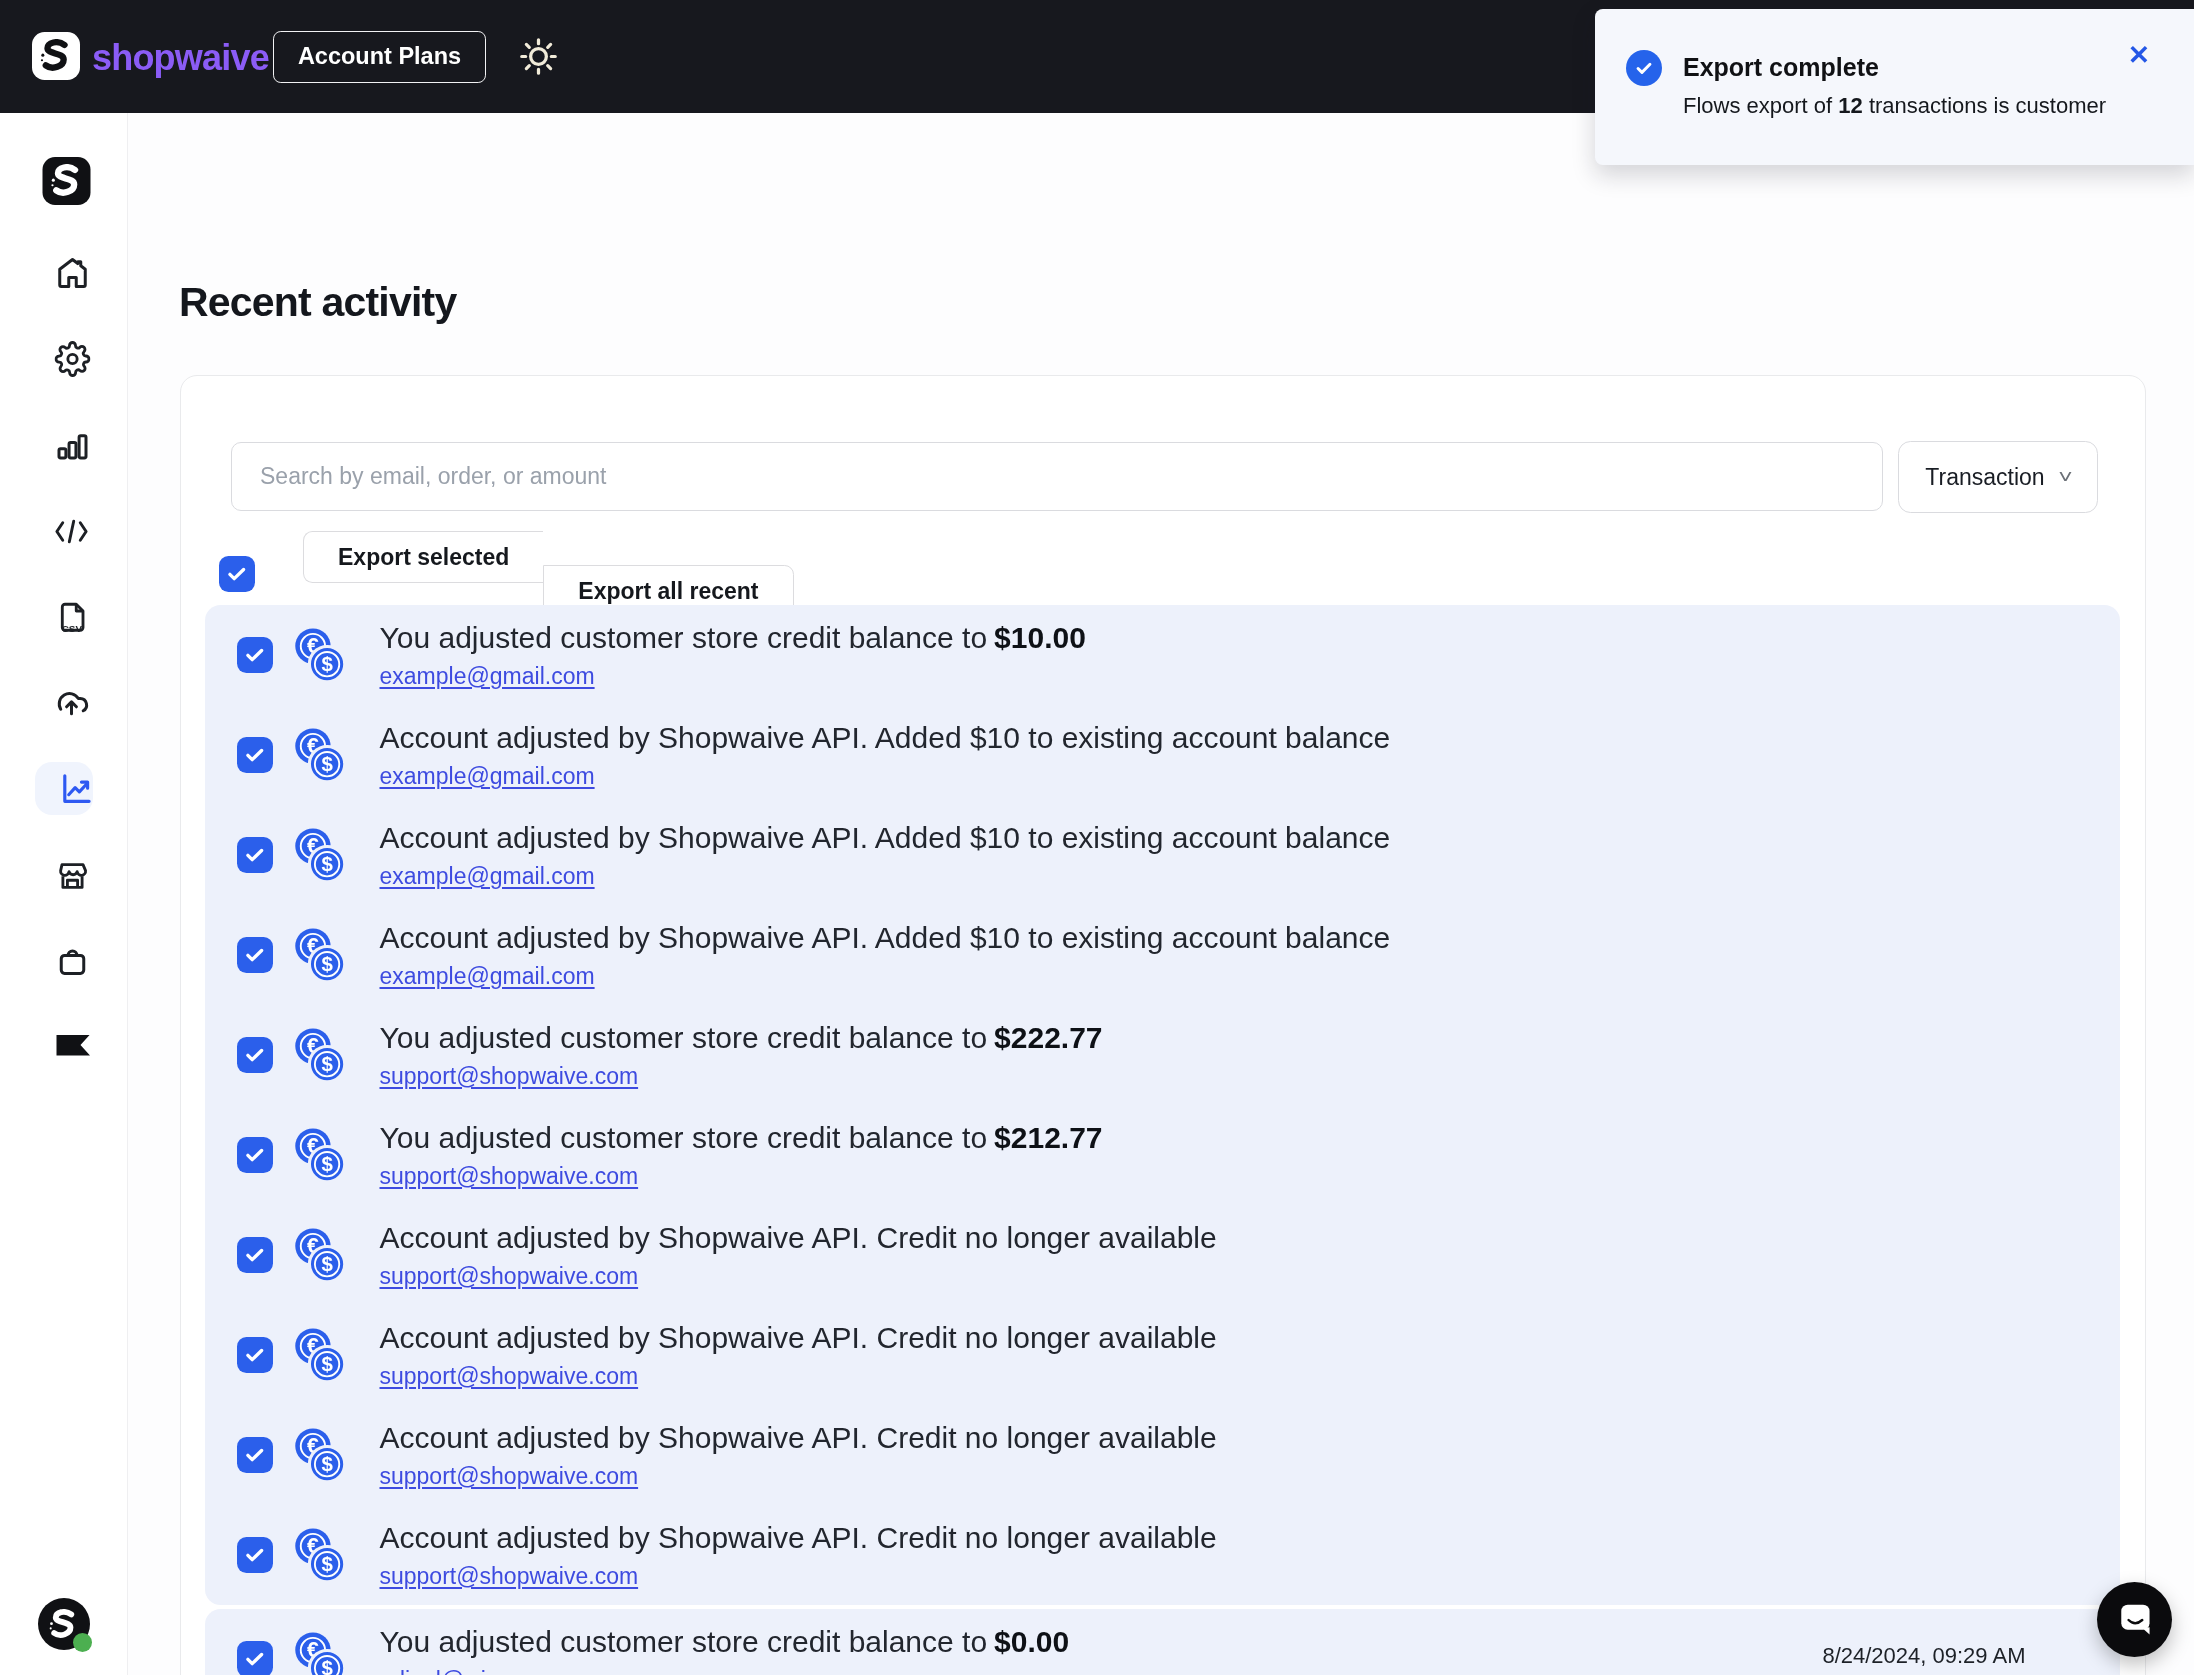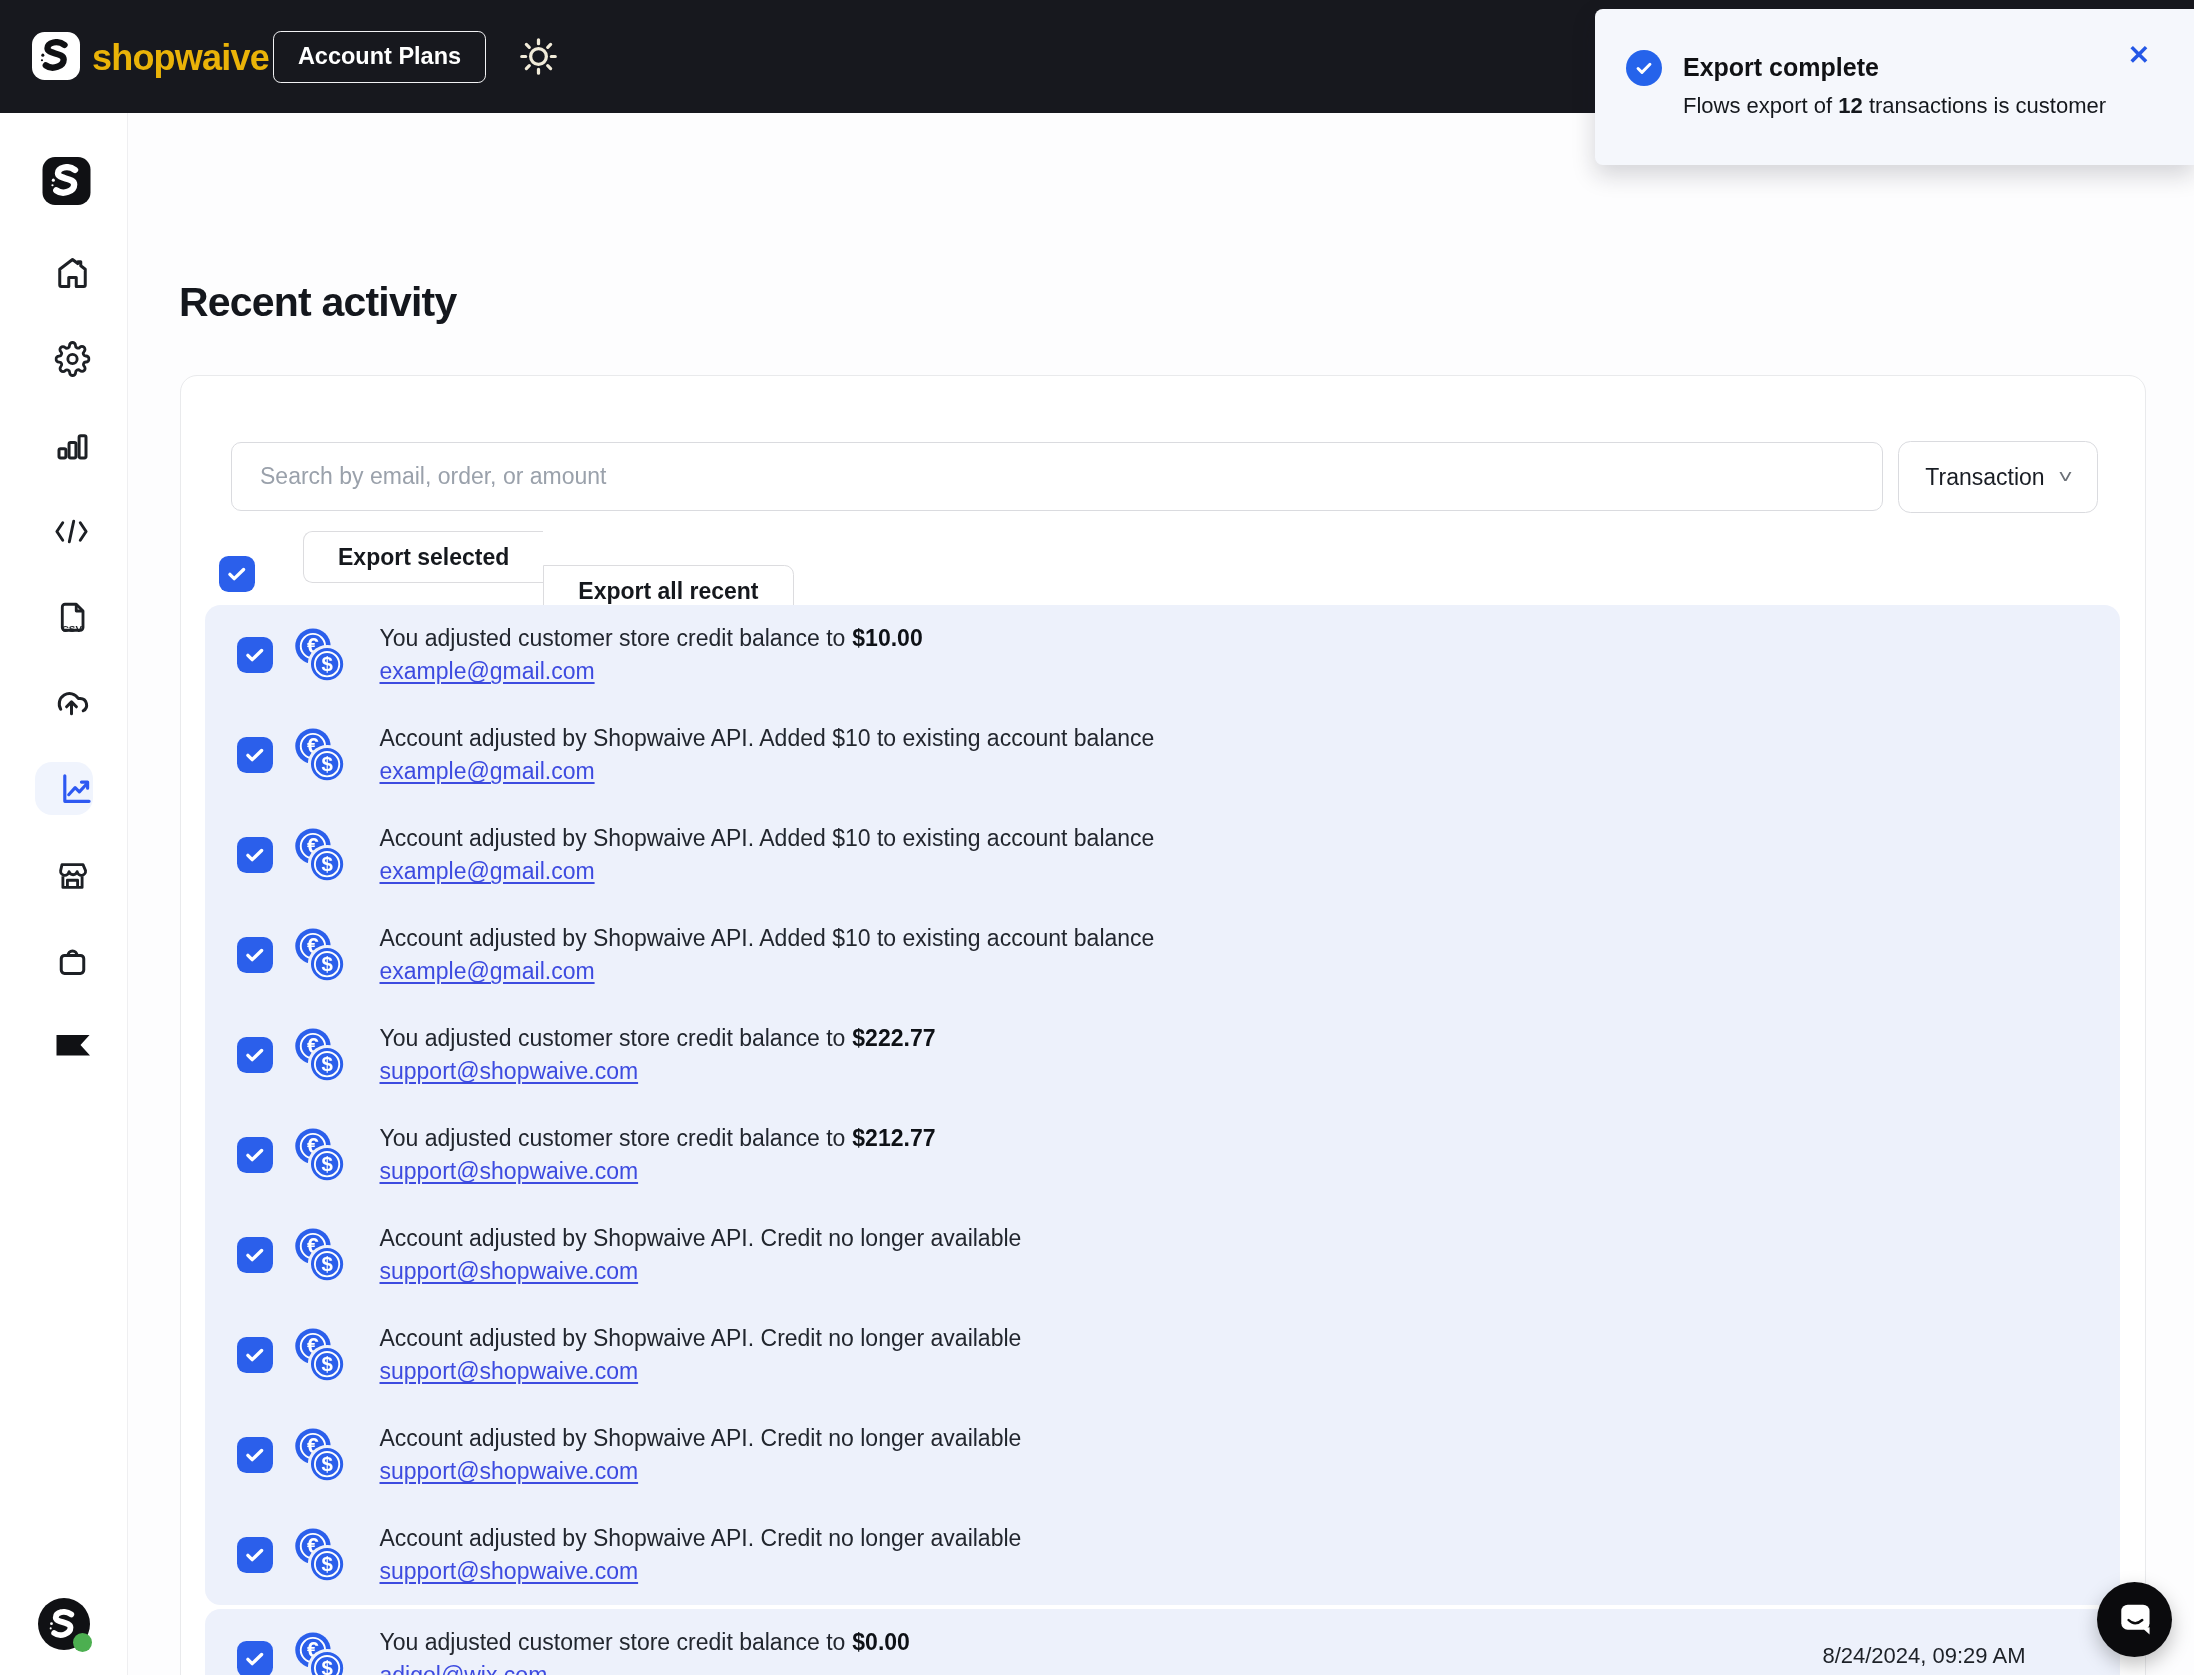--- a/index.html
+++ b/index.html
@@ -4,21 +4,21 @@
 <style>
   html,body{margin:0;padding:0;}
   body{
     width:2194px;height:1675px;position:relative;overflow:hidden;
     background:#fdfdfe;font-family:"Liberation Sans",sans-serif;color:#1c2026;
   }
   
   .topbar{position:absolute;left:0;top:0;width:2194px;height:113px;background:#17181e;z-index:5;}
   .logo-box{position:absolute;left:32px;top:32px;width:48px;height:48px;border-radius:12.5px;background:#fff;
     display:flex;align-items:center;justify-content:center;}
-  .brand{position:absolute;left:92px;top:37px;font-size:36px;font-weight:700;color:#eab308;letter-spacing:-0.8px;}
+  .brand{position:absolute;left:92px;top:37px;font-size:36px;font-weight:700;color:#8b5cf6;letter-spacing:-0.8px;}
   .acct-btn{position:absolute;left:273px;top:30.5px;width:213px;height:52px;border:1.6px solid #f2f2f4;border-radius:7.8px;
     background:transparent;color:#fff;font-size:23.5px;font-weight:600;display:flex;align-items:center;justify-content:center;cursor:pointer;font-family:inherit;}
   .sun{position:absolute;left:518px;top:36px;width:41px;height:41px;cursor:pointer;}
   
   .toast{position:absolute;right:0;top:9.4px;width:599px;height:156px;background:#f5f7fc;border-radius:7.8px 0 0 7.8px;
     box-shadow:0 9.4px 23.5px rgba(20,24,40,.18);z-index:20;}
   .toast-check{position:absolute;left:31px;top:41px;width:36px;height:36px;border-radius:50%;background:#2563eb;
     display:flex;align-items:center;justify-content:center;}
   .toast-title{position:absolute;left:88px;top:44px;font-size:25px;font-weight:700;color:#101114;}
   .toast-msg{position:absolute;left:88px;top:84px;font-size:22px;color:#15181d;}
@@ -58,21 +58,21 @@
   .exp-btn{height:52px;padding:0 34px;background:#fff;border:1.6px solid #dcdcdf;font-size:23px;font-weight:600;
     color:#15181d;display:flex;align-items:center;cursor:pointer;font-family:inherit;}
   .exp-btn:first-child{border-radius:9.4px 0 0 9.4px;border-right:none;}
   .exp-btn:last-child{border-radius:0 9.4px 9.4px 0;margin-top:34px;}
   .group{position:absolute;left:23.5px;width:1915px;background:#edf1fb;border-radius:15.6px;overflow:hidden;}
   .group-1{top:229px;height:1000px;}
   .group-2{top:1233px;height:407px;}
   .row{height:100px;display:flex;align-items:center;padding-left:32px;}
   .coins{margin-left:21px;flex:none;display:flex;}
   .rtext{margin-left:34px;}
-  .l1{font-size:23px;color:#22262e;line-height:1.2;}
+  .l1{font-size:30px;color:#22262e;line-height:1.2;}
   .row-amount{font-weight:800;color:#0e1116;margin-left:7px;}
   .row-email{display:inline-block;margin-top:6.3px;font-size:23px;color:#3d4be0;text-decoration:underline;
     text-decoration-thickness:1.6px;text-underline-offset:3.1px;cursor:pointer;}
   .timestamp{position:absolute;right:94px;top:34px;font-size:22px;color:#1d2127;}
   
   .chat-btn{position:absolute;left:2097px;top:1582px;width:75px;height:75px;border-radius:50%;background:#0b0b0d;
     display:flex;align-items:center;justify-content:center;box-shadow:0 7.8px 19px rgba(0,0,0,.25);cursor:pointer;z-index:30;}
   svg{display:block;}
 </style>
 </head>

